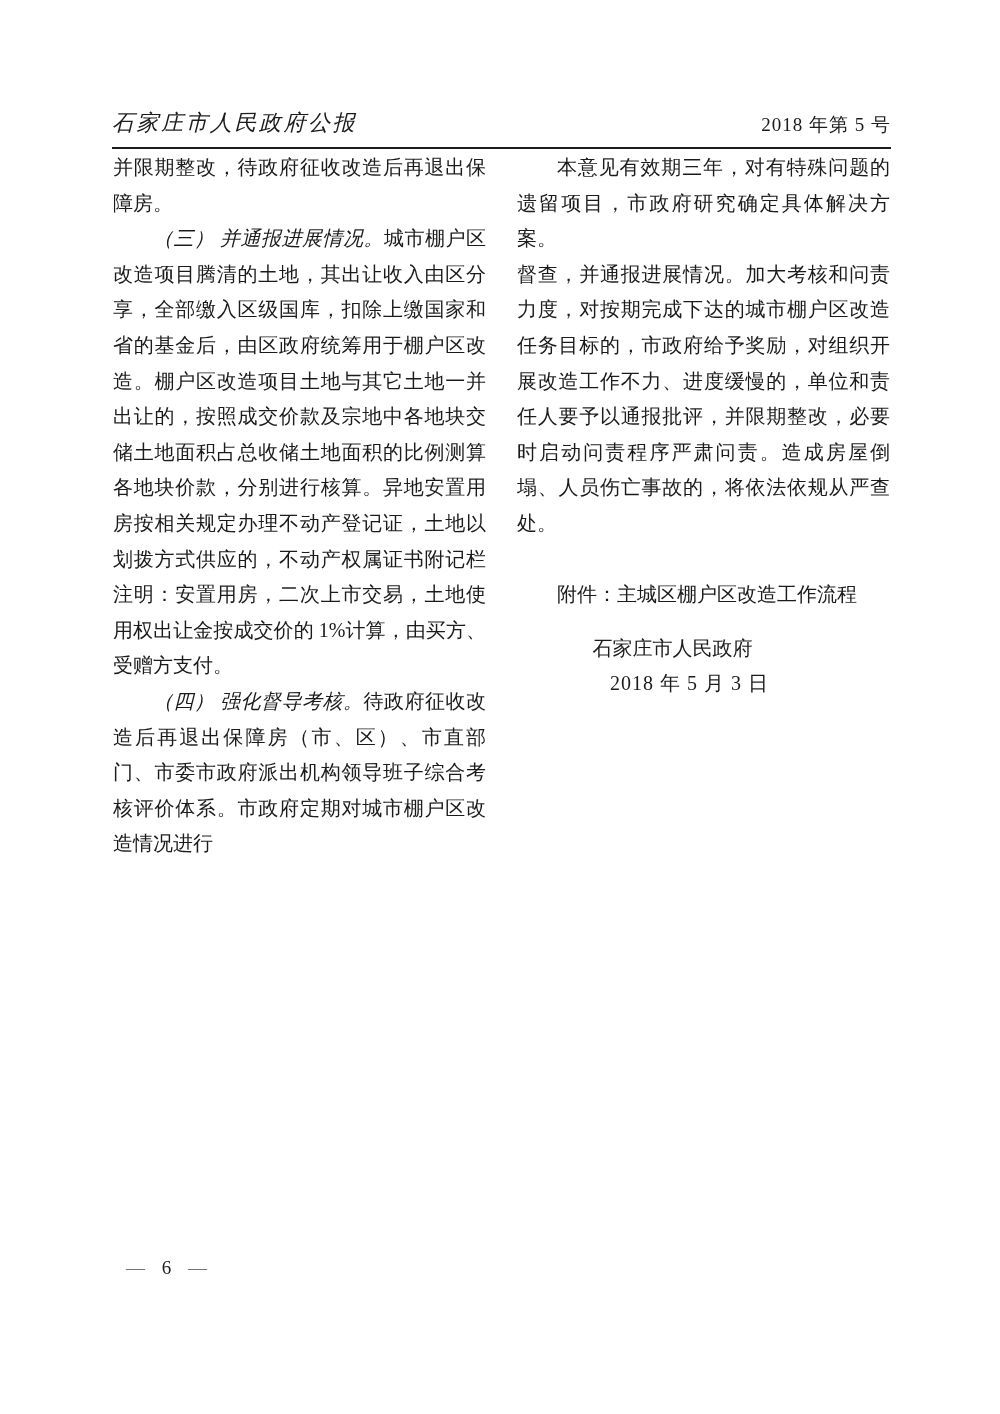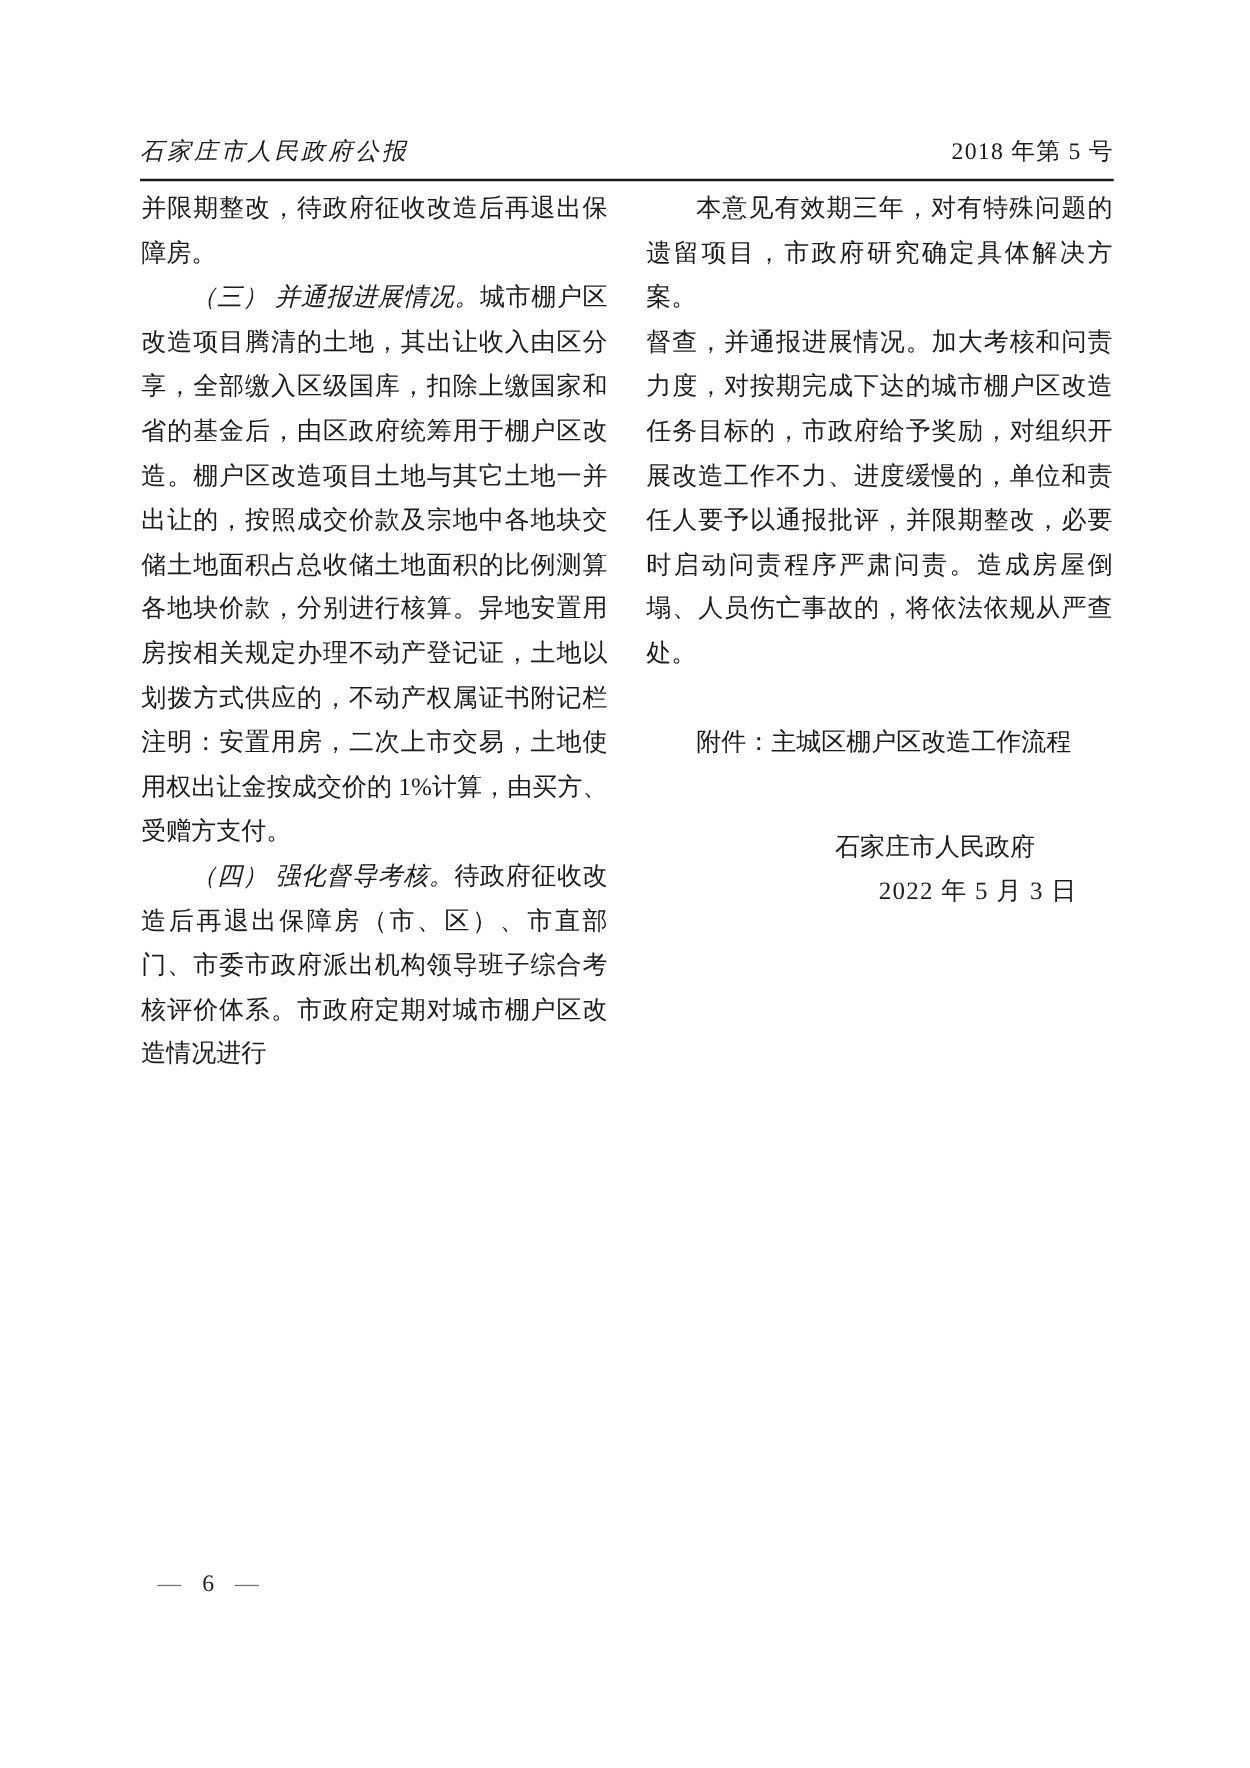--- a/index.html
+++ b/index.html
@@ -22,21 +22,21 @@
     top: 108px;
     left: 112px;
     width: 779px;
     display: flex;
     justify-content: space-between;
     align-items: flex-end;
     padding-bottom: 9px;
     border-bottom: 2.5px solid #1b1b1b;
   }
   .header-title {
-    font-size: 19px;
+    font-size: 22px;
     font-style: italic;
     letter-spacing: 2.5px;
     white-space: nowrap;
   }
   .header-issue {
     font-size: 19px;
     letter-spacing: 1px;
     white-space: nowrap;
     margin-left: 17px;
   }
@@ -64,22 +64,22 @@
   }
   .kai {
     font-style: italic;
   }
 
   .attachment {
     margin-top: 35.6px;
     padding-left: 2em;
   }
   .signature {
-    margin-top: 48px;
-    text-align: right;
+    margin-top: 18px;
+    text-align: center;
     font-family: Liberation Serif, serif;
   }
   .sig-issuer {
     padding-right: 62px;
   }
   .sig-date {
     padding-right: 28px;
     letter-spacing: 1px;
   }
 
@@ -119,21 +119,21 @@
   <div class="column">
     <div class="paras" id="right-paras">
         <div class="para indent"><span class="song">本意见有效期三年，对有特殊问题的遗留项目，市政府研究确定具体解决方案。</span></div>
         <div class="para"><span class="song">督查，并通报进展情况。加大考核和问责力度，对按期完成下达的城市棚户区改造任务目标的，市政府给予奖励，对组织开展改造工作不力、进度缓慢的，单位和责任人要予以通报批评，并限期整改，必要时启动问责程序严肃问责。造成房屋倒塌、人员伤亡事故的，将依法依规从严查处。</span></div>
       </div>
 
     <div class="attachment">附件：主城区棚户区改造工作流程</div>
 
     <div class="signature">
       <div class="sig-issuer">石家庄市人民政府</div>
-      <div class="sig-date">2022 年 5 月 3 日</div>
+      <div class="sig-date">2018 年 5 月 3 日</div>
     </div>
   </div>
 </div>
 
 <div class="page-footer">
   <span class="dash">—</span>
   <span class="num">6</span>
   <span class="dash">—</span>
 </div>
 

